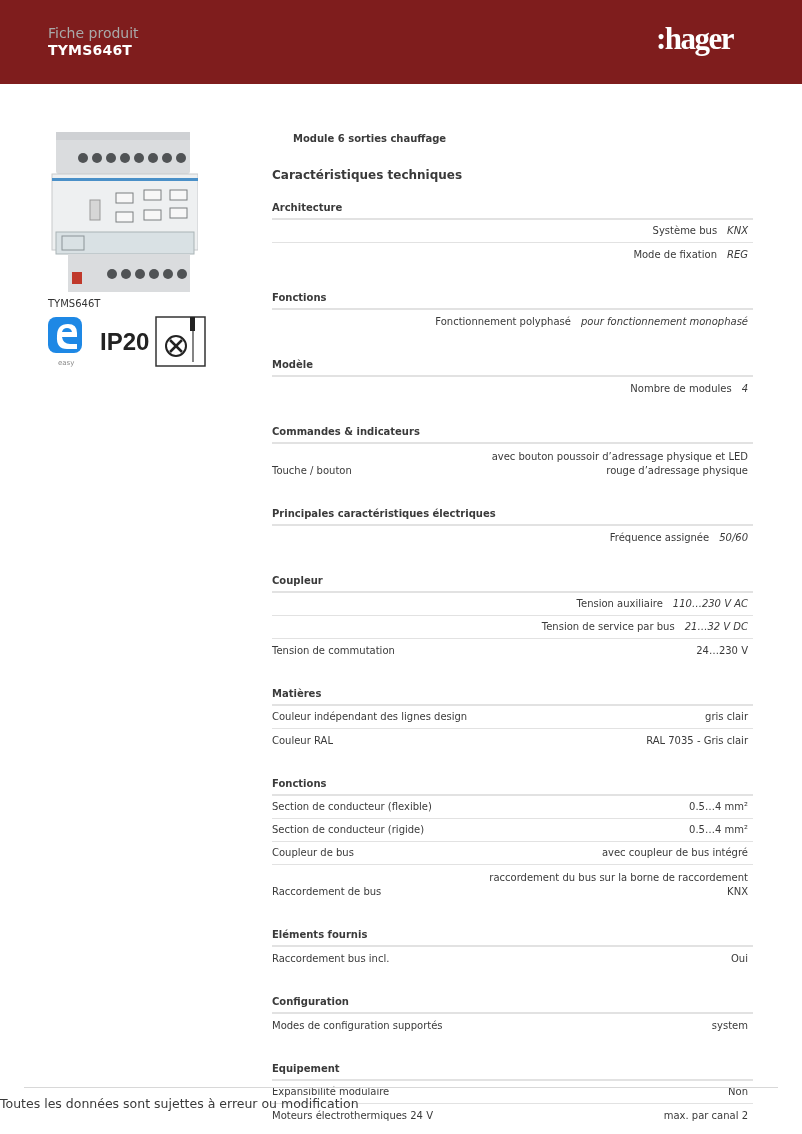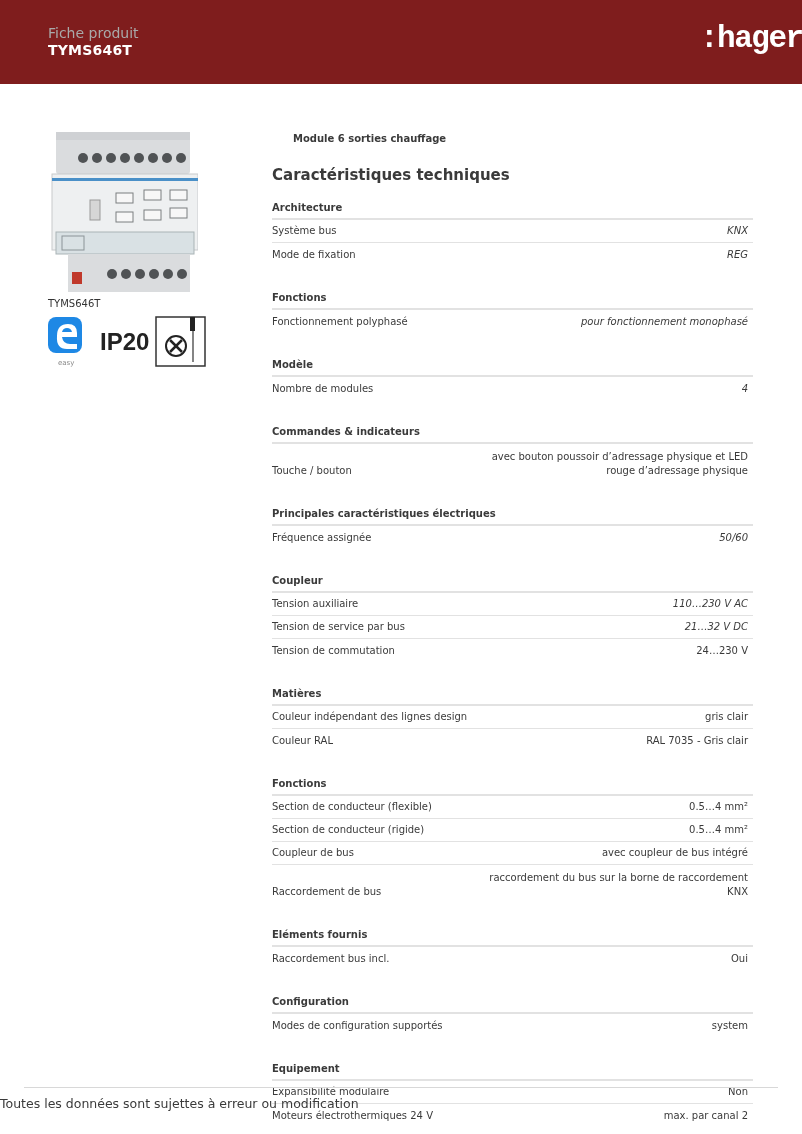--- a/index.html
+++ b/index.html
@@ -2,37 +2,37 @@
 <html><head>
 <meta charset="utf-8">
 <style>
   * { box-sizing: border-box; margin: 0; padding: 0; }
   html, body { width: 802px; height: 1134px; background: #ffffff; overflow: hidden; }
   body { font-family: "DejaVu Sans", sans-serif; color: #333; position: relative; }
 
   .header { position: absolute; left: 0; top: 0; width: 802px; height: 84px; background: #7f1d1d; }
   .header .kicker { position: absolute; left: 48px; top: 25px; font-size: 14px; color: #a9a9a9; font-weight: normal; }
   .header .ref { position: absolute; left: 48px; top: 42px; font-size: 14px; color: #ffffff; font-weight: bold; letter-spacing: 0.2px; }
-  .header .logo { position: absolute; left: 656px; top: 21px; font-family: Liberation Mono, monospace; font-weight: bold; font-size: 31px; color: #ffffff; letter-spacing: -1.5px; margin-left: 44px; }
+  .header .logo { position: absolute; left: 656px; top: 21px; font-family: Liberation Serif, serif; font-weight: bold; font-size: 31px; color: #ffffff; letter-spacing: -1.5px; }
 
   .left { position: absolute; left: 48px; top: 128px; width: 160px; }
   .product-img { position: absolute; left: 0; top: 0; width: 150px; height: 168px; }
   .product-label { position: absolute; left: 0; top: 170px; font-size: 10px; color: #333; }
   .badges { position: absolute; left: 0; top: 188px; width: 160px; height: 52px; }
 
   .right { position: absolute; left: 272px; top: 130px; width: 481px; }
   .title { font-size: 10px; font-weight: bold; color: #3a3a3a; height: 18px; line-height: 18px; padding-left: 21px; }
-  .subtitle { font-size: 15px; font-weight: bold; color: #3a3a3a; height: 18px; line-height: 18px; margin-top: 18px; }
+  .subtitle { font-size: 12px; font-weight: bold; color: #3a3a3a; height: 18px; line-height: 18px; margin-top: 18px; }
 
   .section { margin-top: 24px; }
   .section:first-of-type { margin-top: 16px; }
   .section-title { font-size: 10px; font-weight: bold; color: #3a3a3a; height: 20px; line-height: 16px; border-bottom: 2px solid #e2e2e2; }
   .row { display: flex; justify-content: space-between; align-items: flex-end; font-size: 10px; color: #3a3a3a; min-height: 23px; padding: 4px 5px 4px 0; border-bottom: 1px solid #e2e2e2; line-height: 14px; }
   .row:last-child { border-bottom: none; }
-  .row.inline { justify-content: space-between; }
+  .row.inline { justify-content: flex-end; }
   .row.inline .val { margin-left: 10px; text-align: left; font-style: italic; }
   .row .val { text-align: right; }
   .row.tall { min-height: 38px; }
   .row.tall .val { max-width: 260px; }
 
   .footer-line { position: absolute; left: 24px; top: 1087px; width: 754px; height: 1px; background: #d8d8d8; }
   .footer { position: absolute; left: 0; top: 1096px; width: 802px; font-size: 12.5px; color: #3a3a3a; }
 </style>
 </head>
 <body>

